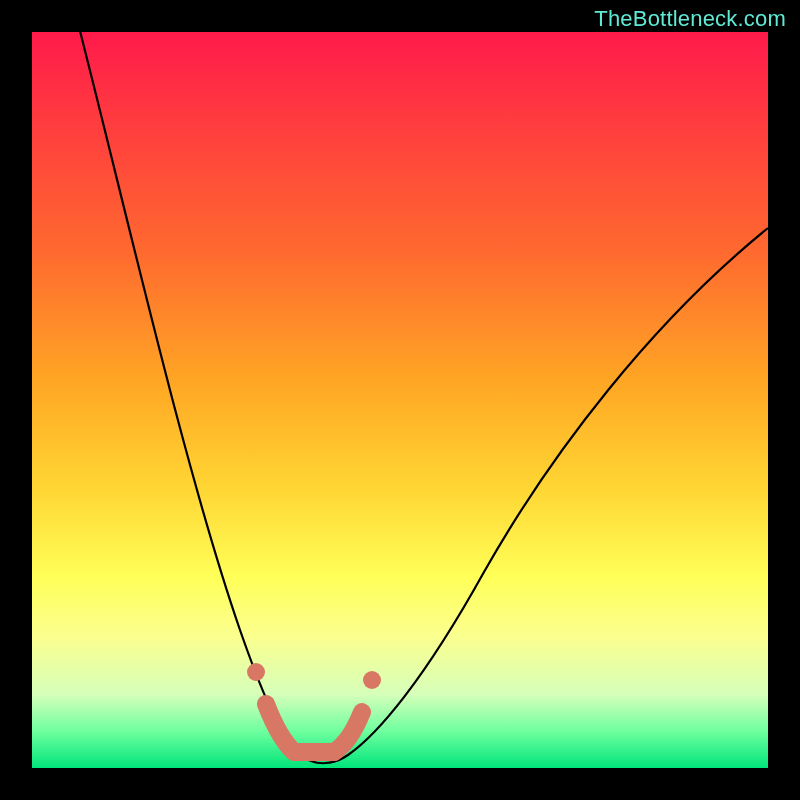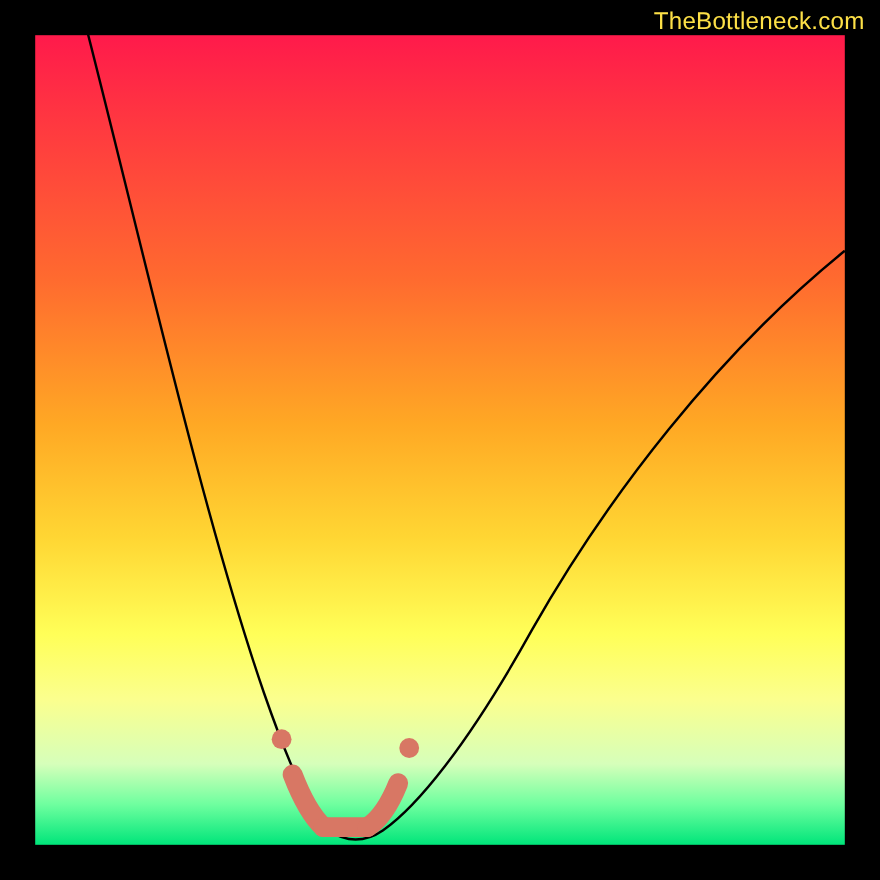--- a/index.html
+++ b/index.html
@@ -34,21 +34,21 @@
       #fbff8e 82%,
       #d6ffba 90%,
       #6fff9f 95%,
       #00e57a 100%
     );
   }
   .watermark {
     position: absolute;
     top: 6px;
     right: 14px;
-    color: #fde047;
+    color: #5eead4;
     font-size: 22px;
     font-weight: 500;
     letter-spacing: 0.2px;
   }
   svg.curve {
     position: absolute;
     top: 0; left: 0;
     width: 736px; height: 736px;
     overflow: visible;
   }

